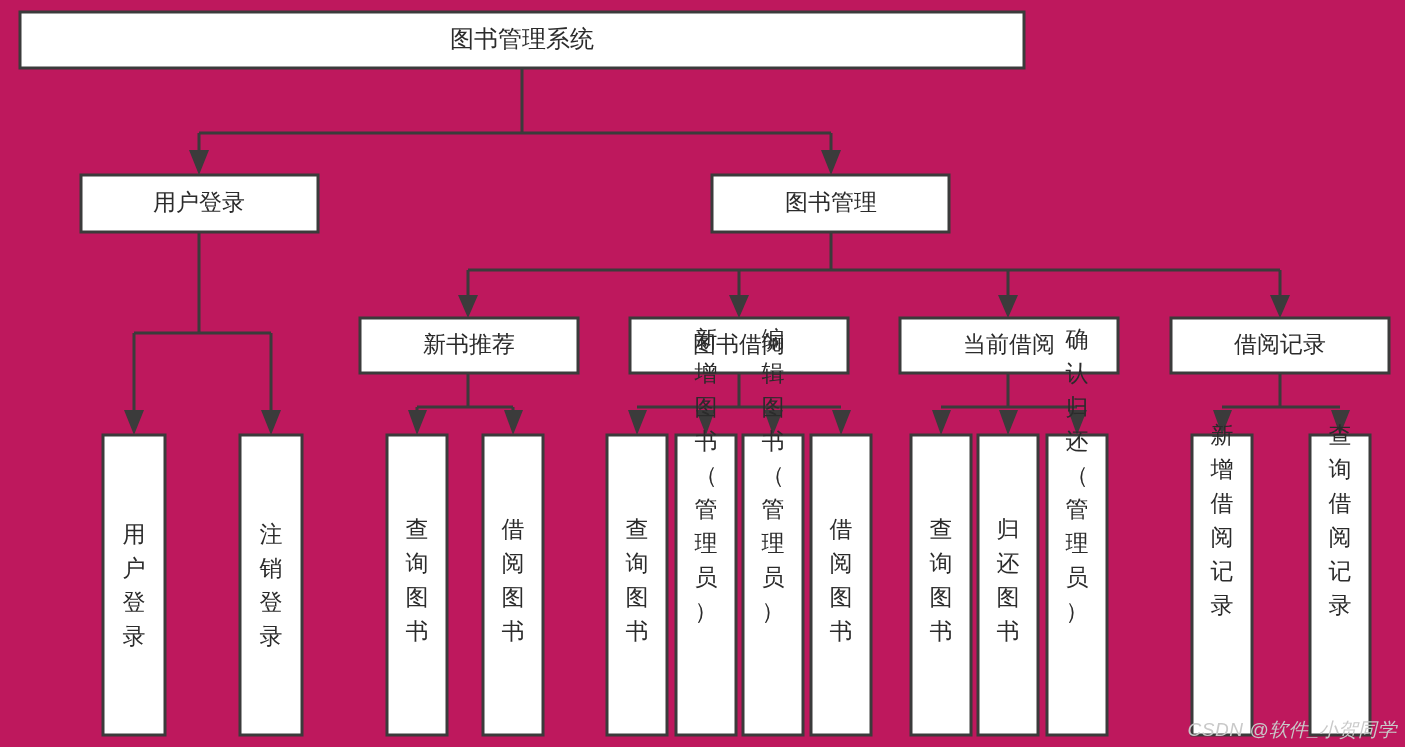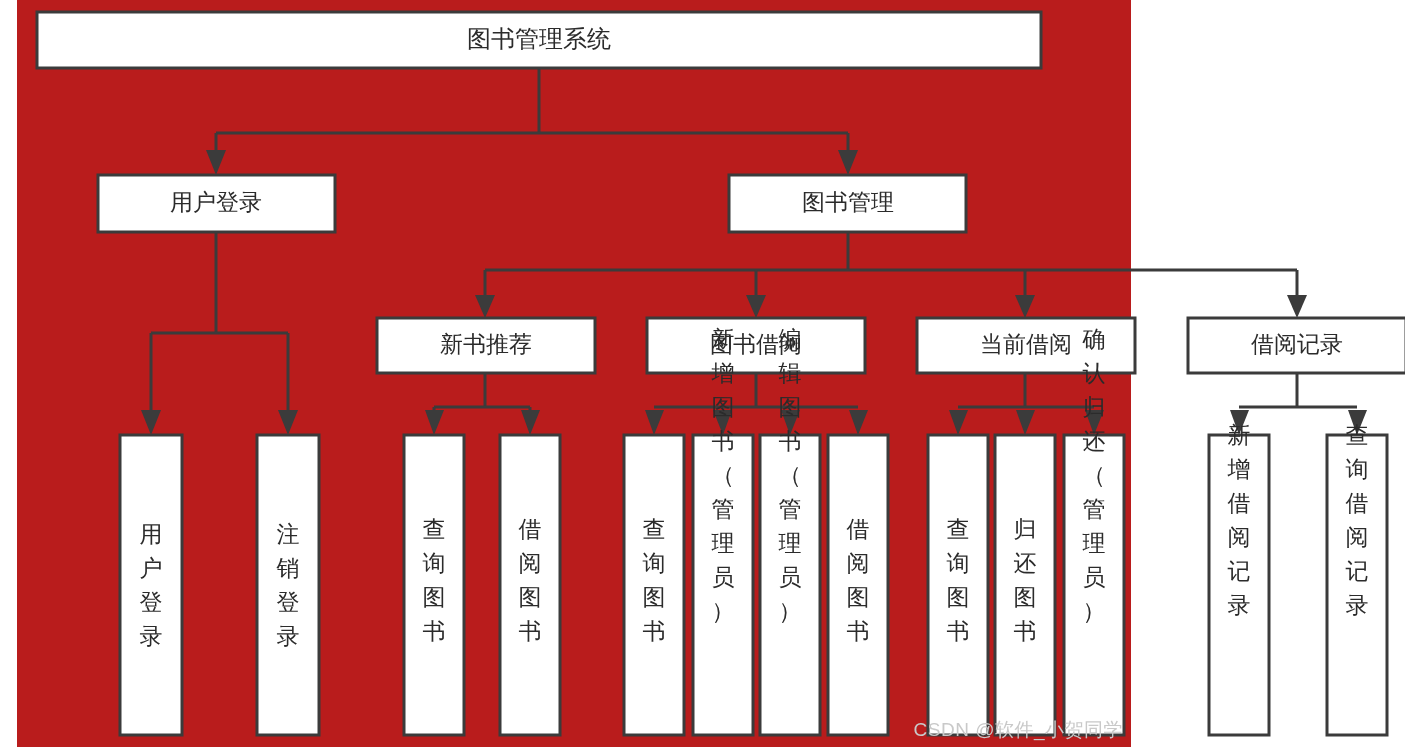--- a/index.html
+++ b/index.html
@@ -8,24 +8,23 @@
     background: #ffffff;
   }
   body {
     width: 1405px;
     height: 747px;
     font-family: "Liberation Sans", "DejaVu Sans", sans-serif;
     overflow: hidden;
   }
   #diagram-root {
     position: relative;
-    width: 1114px;
+    width: 1405px;
     height: 747px;
-    background: #b91c1c;
-    margin-left: 17px;
+    background: #be185d;
   }
   svg.diagram-canvas {
     position: absolute;
     left: 0;
     top: 0;
     width: 1405px;
     height: 747px;
   }
   .node-box {
     fill: #ffffff;
@@ -60,20 +59,21 @@
   .watermark {
     position: absolute;
     right: 8px;
     bottom: 4px;
     color: #c9c9c9;
     font-size: 19px;
     font-family: "Liberation Sans", "DejaVu Sans", sans-serif;
     white-space: nowrap;
     letter-spacing: 0.5px;
     pointer-events: none;
+    font-style: italic;
   }
 </style>
 </head>
 <body>
 
 <div id="diagram-root">
 
   <svg class="diagram-canvas" viewBox="0 0 1405 747" xmlns="http://www.w3.org/2000/svg">
 
     <g>

